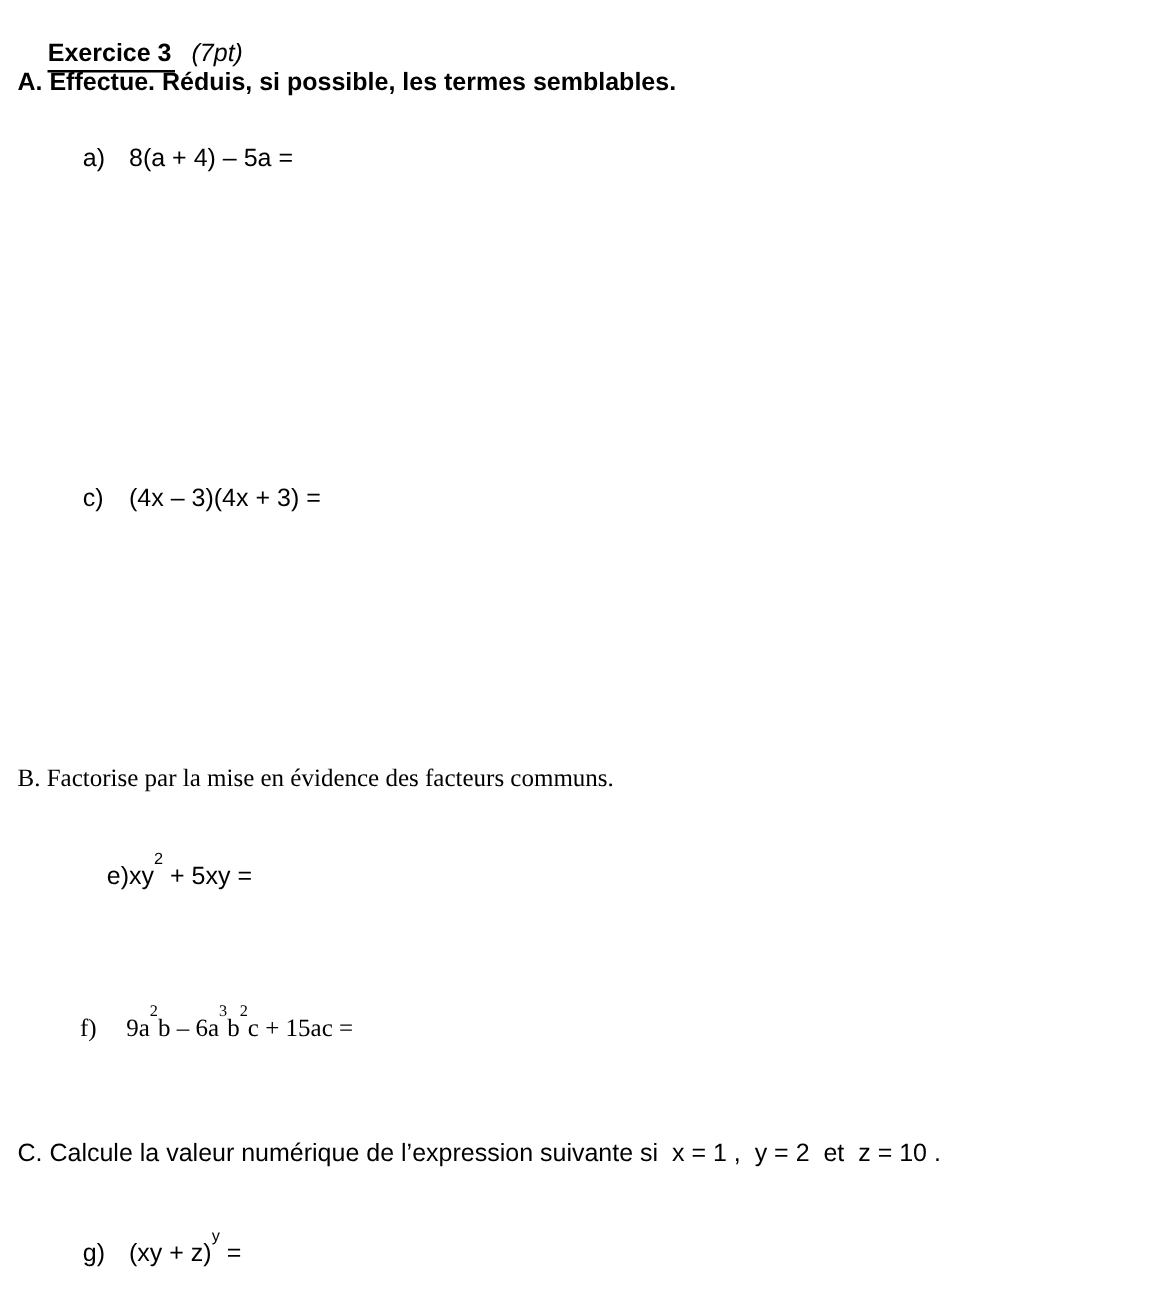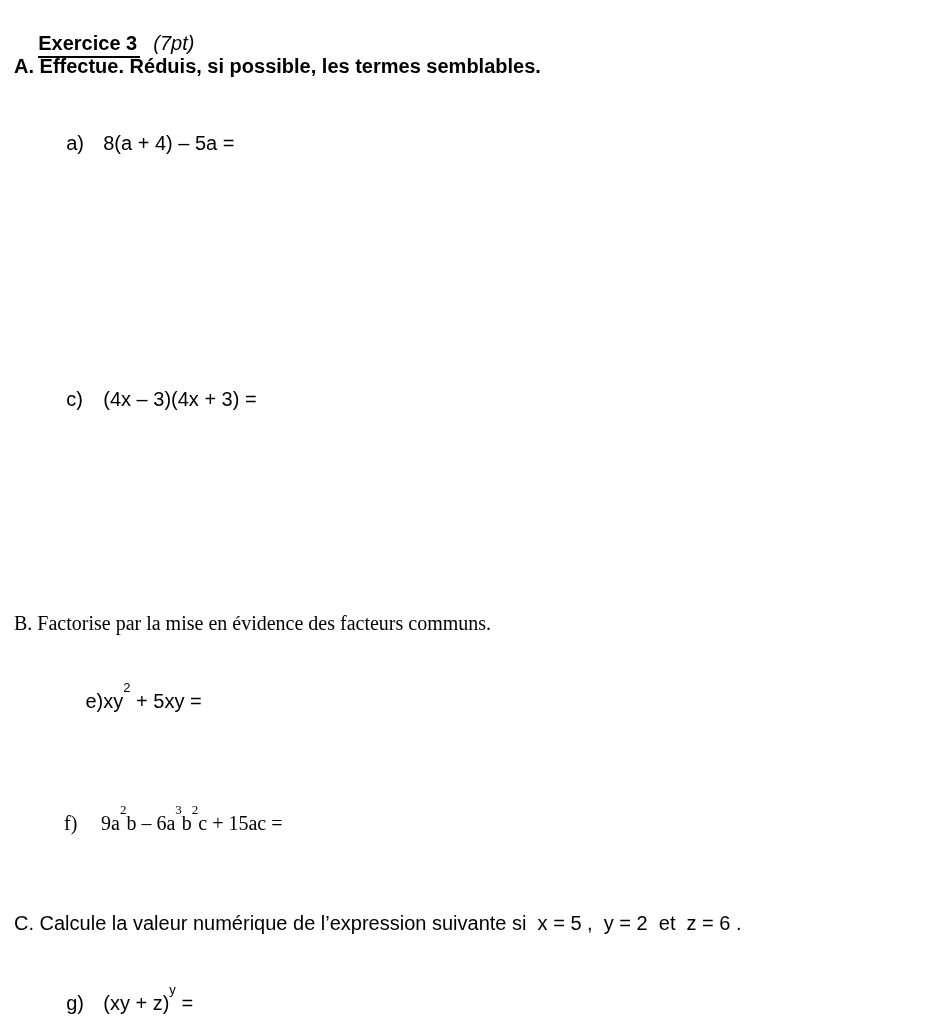--- a/index.html
+++ b/index.html
@@ -28,21 +28,21 @@
   .title-points { font-style: italic; margin-left: 13px; }
 
   
   .sec-header { left: 14px; }
   #h-a { top: 53px; font-weight: bold; }
   #h-b { top: 610px; font-family: Liberation Serif, serif; }
   #h-c { top: 910px; }
 
   
   .item { left: 44px; }
-  #i-a { top: 104px; }
+  #i-a { top: 88px; }
   #i-b { top: 229px; }
   #i-c { top: 360px; }
   #i-d { top: 485px; }
   #i-e { top: 662px; text-align: right; }
   #i-f { top: 784px; font-family: Liberation Serif, serif; }
   #i-g { top: 964px; }
 
   .lbl { display: inline-block; width: 37px; }
   sup.s {
     font-size: 13px;
@@ -75,19 +75,19 @@
   <div class="line sec-header" id="h-b">B. Factorise par la mise en évidence des facteurs communs.</div>
 
   <div class="line item" id="i-e">
     <span class="lbl">e)</span><span class="formula"><span>xy</span><sup class="s">2</sup><span> + 5xy =</span></span>
   </div>
 
   <div class="line item" id="i-f">
     <span class="lbl">f)</span><span class="formula"><span>9a</span><sup class="s">2</sup><span>b – 6a</span><sup class="s">3</sup><span>b</span><sup class="s">2</sup><span>c + 15ac =</span></span>
   </div>
 
-  <div class="line sec-header" id="h-c">C. Calcule la valeur numérique de l’expression suivante si  x = 5 ,  y = 2  et  z = 6 .</div>
+  <div class="line sec-header" id="h-c">C. Calcule la valeur numérique de l’expression suivante si  x = 1 ,  y = 2  et  z = 10 .</div>
 
   <div class="line item" id="i-g">
     <span class="lbl">g)</span><span class="formula"><span>(xy + z)</span><sup class="s">y</sup><span> =</span></span>
   </div>
 
 </div>
 
 </body></html>

